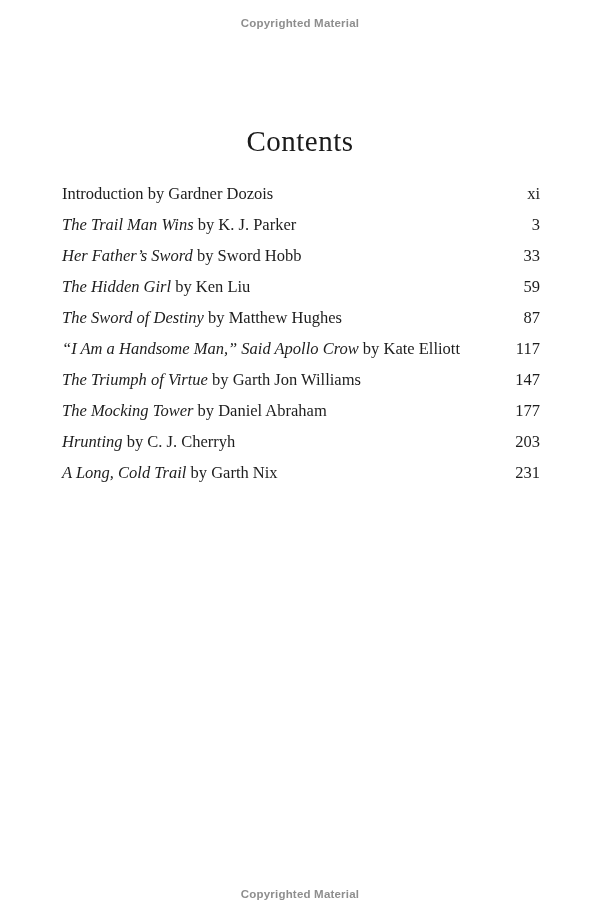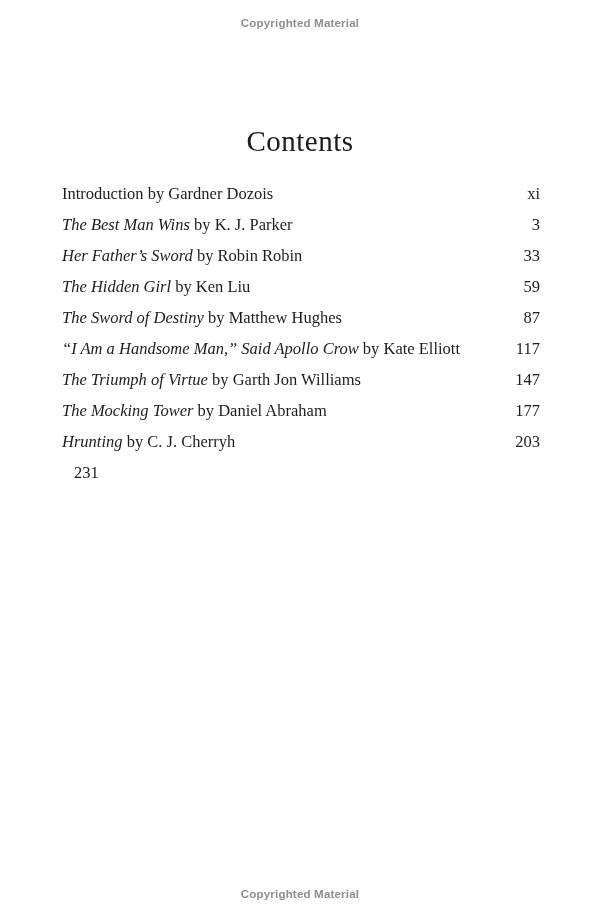--- a/index.html
+++ b/index.html
@@ -74,26 +74,26 @@
   <h1 class="contents-title">Contents</h1>
 
   <div class="toc">
 
     <div class="toc-row roman-title">
       <span class="entry-left"><span class="entry-title">Introduction</span> <span class="entry-byline">by Gardner Dozois</span></span>
       <span class="entry-page">xi</span>
     </div>
 
     <div class="toc-row">
-      <span class="entry-left"><span class="entry-title">The Best Man Wins</span> <span class="entry-byline">by K. J. Parker</span></span>
+      <span class="entry-left"><span class="entry-title">The Trail Man Wins</span> <span class="entry-byline">by K. J. Parker</span></span>
       <span class="entry-page">3</span>
     </div>
 
     <div class="toc-row">
-      <span class="entry-left"><span class="entry-title">Her Father’s Sword</span> <span class="entry-byline">by Robin Robin</span></span>
+      <span class="entry-left"><span class="entry-title">Her Father’s Sword</span> <span class="entry-byline">by Sword Hobb</span></span>
       <span class="entry-page">33</span>
     </div>
 
     <div class="toc-row">
       <span class="entry-left"><span class="entry-title">The Hidden Girl</span> <span class="entry-byline">by Ken Liu</span></span>
       <span class="entry-page">59</span>
     </div>
 
     <div class="toc-row">
       <span class="entry-left"><span class="entry-title">The Sword of Destiny</span> <span class="entry-byline">by Matthew Hughes</span></span>
@@ -114,20 +114,21 @@
       <span class="entry-left"><span class="entry-title">The Mocking Tower</span> <span class="entry-byline">by Daniel Abraham</span></span>
       <span class="entry-page">177</span>
     </div>
 
     <div class="toc-row">
       <span class="entry-left"><span class="entry-title">Hrunting</span> <span class="entry-byline">by C. J. Cherryh</span></span>
       <span class="entry-page">203</span>
     </div>
 
     <div class="toc-row">
+      <span class="entry-left"><span class="entry-title">A Long, Cold Trail</span> <span class="entry-byline">by Garth Nix</span></span>
       <span class="entry-page">231</span>
     </div>
 
   </div>
 
   <div class="notice notice-bottom">Copyrighted Material</div>
 
 </div>
 
 </body></html>

